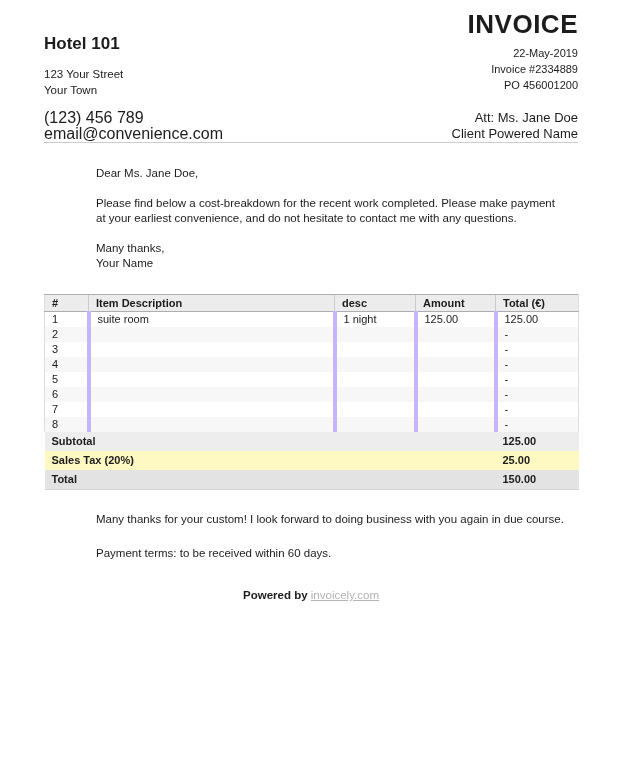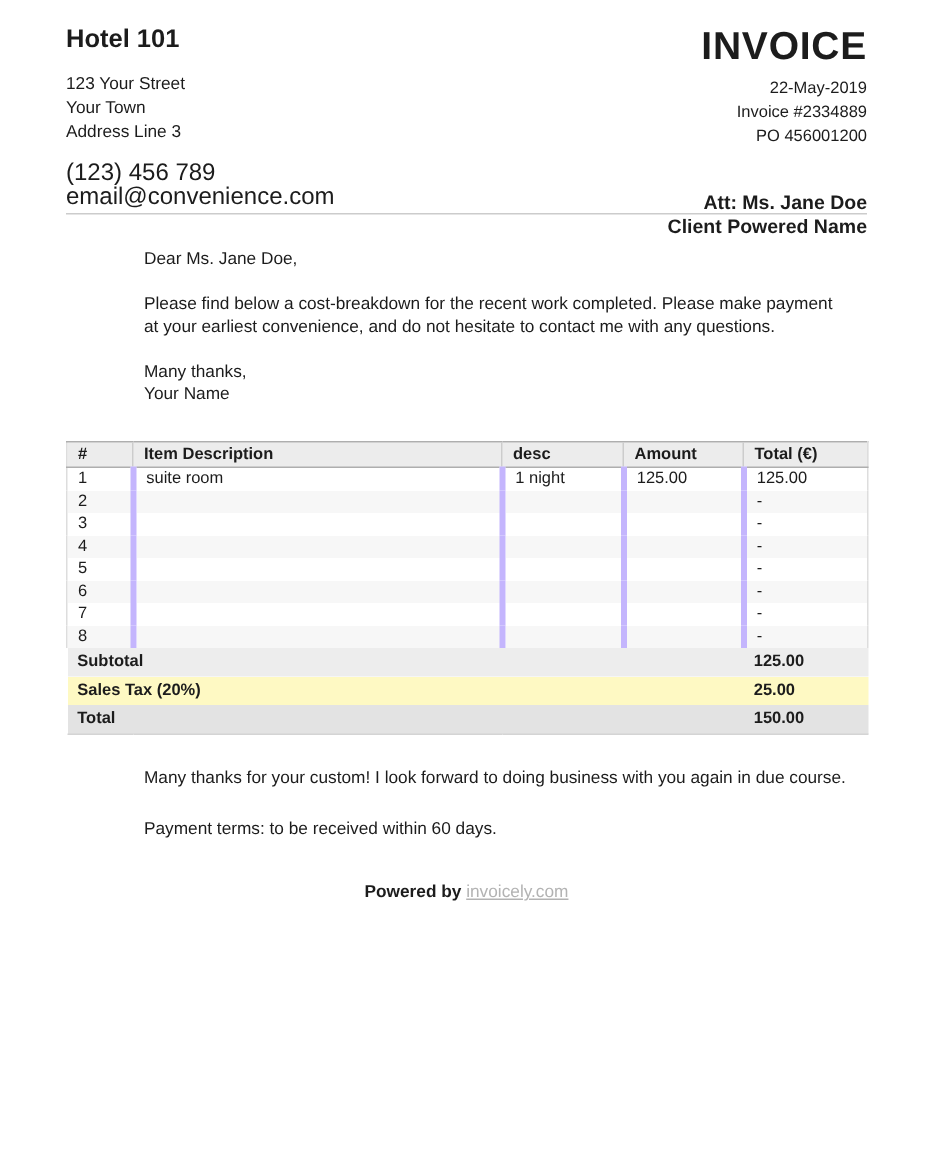--- a/index.html
+++ b/index.html
@@ -7,29 +7,29 @@
     position:relative;
     width:622px; height:771px;
     background:#ffffff;
     font-family:"Liberation Sans", sans-serif;
     color:#1c1c1c;
     overflow:hidden;
   }
   .content { padding:0 44px; }
 
   
-  .header { display:flex; justify-content:space-between; align-items:flex-start; padding-top:16px; height:142px; box-sizing:border-box; }
+  .header { display:flex; justify-content:space-between; align-items:flex-end; padding-top:2px; height:142px; box-sizing:border-box; }
   .company-name { font-size:17px; font-weight:bold; line-height:20px; margin:0; }
   .address-block { margin-top:12px; font-size:11.5px; line-height:16px; }
   .contact-block { margin-top:12px; font-size:16px; line-height:16px; }
 
   .header-right { text-align:right; }
   .invoice-title { font-size:26px; font-weight:bold; line-height:28px; letter-spacing:0.5px; margin:0; }
   .meta-block { margin-top:7px; font-size:11px; line-height:16px; }
-  .attention-block { margin-top:28px; font-size:13px; font-weight:bold; line-height:16px; }
+  .attention-block { margin-top:17px; font-size:13px; font-weight:normal; line-height:16px; }
 
   .divider { border:none; border-top:1px solid #cccccc; margin:0; }
 
   
   .letter { margin-left:52px; font-size:11.5px; line-height:15px; }
   .salutation { margin-top:23px; }
   .paragraph { margin-top:15px; }
   .closing { margin-top:15px; }
 
   
@@ -86,21 +86,20 @@
 
 <div class="page">
   <div class="content">
 
     <div class="header">
       <div class="header-left">
         <div class="company-name">Hotel 101</div>
         <div class="address-block">
           <div>123 Your Street</div>
           <div>Your Town</div>
-          <div>Address Line 3</div>
         </div>
         <div class="contact-block">
           <div>(123) 456 789</div>
           <div>email@convenience.com</div>
         </div>
       </div>
 
       <div class="header-right">
         <div class="invoice-title">INVOICE</div>
         <div class="meta-block">

